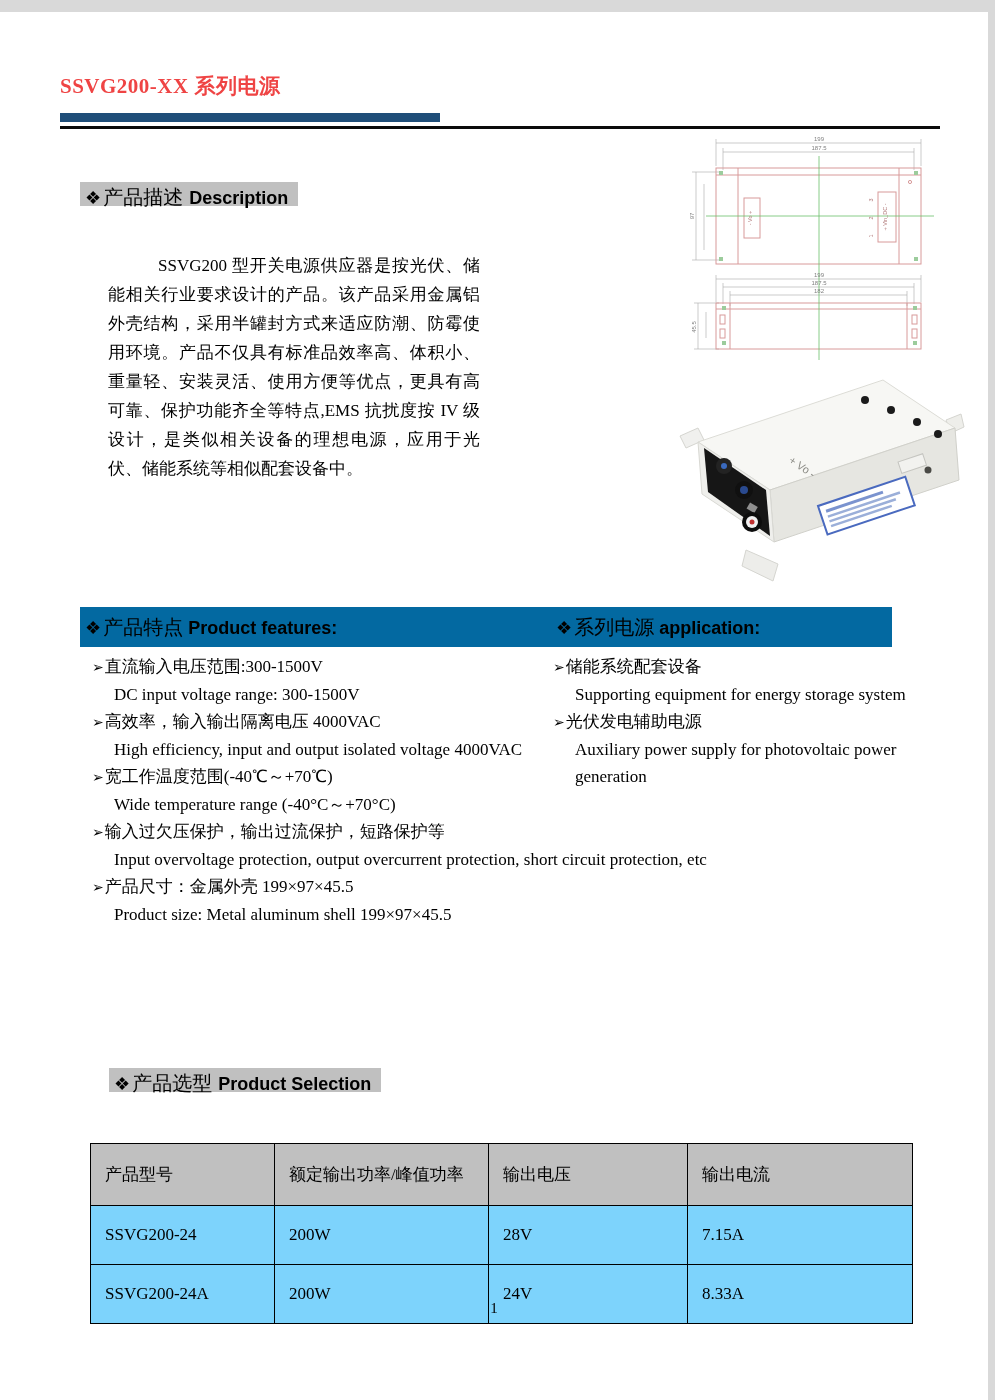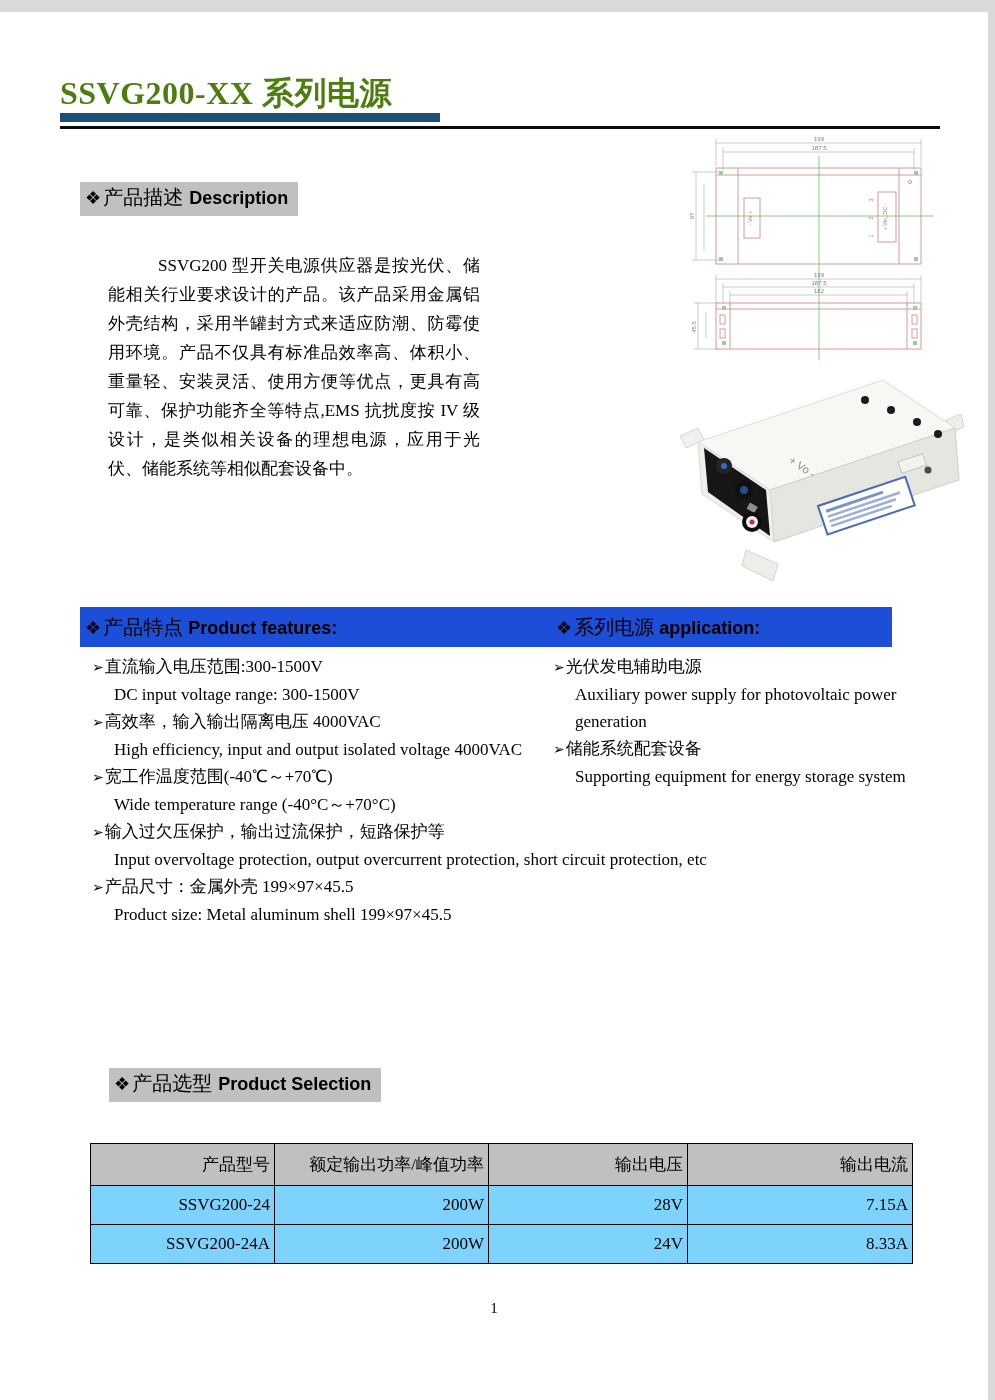--- a/index.html
+++ b/index.html
@@ -5,66 +5,66 @@
   html,body { margin:0; padding:0; background:#ffffff; }
   .page {
     position:relative; width:995px; height:1400px; background:#ffffff;
     font-family:"Liberation Serif", serif; color:#000; overflow:hidden;
   }
   .strip-top { position:absolute; left:0; top:0; width:995px; height:12px; background:#d9d9d9; }
   .strip-right { position:absolute; left:988px; top:0; width:7px; height:1400px; background:#d9d9d9; }
 
   .title {
     position:absolute; left:60px; top:72px; margin:0;
-    font-family:"Liberation Serif", serif; font-weight:bold; font-size:32px;
-    color:#4d7c0f; letter-spacing:0.5px; white-space:nowrap;
+    font-family:"Liberation Serif", serif; font-weight:bold; font-size:21px;
+    color:#ef4444; letter-spacing:0.5px; white-space:nowrap;
   }
   .title-bar { position:absolute; left:60px; top:113px; width:380px; height:9px; background:#1f4e79; }
   .rule { position:absolute; left:60px; top:126px; width:880px; height:3px; background:#0a0a0a; }
 
   .sec-head {
-    position:absolute; background:#c0c0c0; height:34px; line-height:30px;
+    position:absolute; background:#c0c0c0; height:24px; line-height:30px;
     padding:0 10px 0 5px; white-space:nowrap;
   }
   .sec-head .bullet { font-size:18px; margin-right:2px; }
   .sec-head .zh { font-family:"Liberation Serif", serif; font-size:20px; }
   .sec-head .en { font-family:"Liberation Sans", sans-serif; font-weight:bold; font-size:18px; margin-left:6px; }
 
   .desc-head { left:80px; top:182px; }
   .desc-body {
     position:absolute; left:95px; top:238px; width:372px; margin:13px;
     font-size:17px; line-height:29px; text-align:justify; text-indent:50px;
   }
 
   .drawing { position:absolute; left:686px; top:132px; }
   .photo { position:absolute; left:640px; top:378px; }
 
-  .feat-bar { position:absolute; left:80px; top:607px; width:812px; height:40px; background:#1d4ed8; }
+  .feat-bar { position:absolute; left:80px; top:607px; width:812px; height:40px; background:#0369a1; }
   .feat-bar .head-group { position:absolute; top:0; height:40px; line-height:40px; white-space:nowrap; }
   .feat-bar .head-group .bullet { font-size:18px; margin-right:2px; }
   .feat-bar .head-group .zh { font-size:20px; }
   .feat-bar .head-group .en { font-family:"Liberation Sans", sans-serif; font-weight:bold; font-size:18px; margin-left:5px; }
   .head-features { left:5px; }
   .head-application { left:476px; }
 
   .features { position:absolute; left:92px; top:653px; width:802px; }
   .application { position:absolute; left:553px; top:653px; width:360px; }
   .li-zh { font-size:17px; line-height:27px; }
   .li-zh .arrow { font-size:14px; margin-right:1px; }
   .li-en { font-size:17px; line-height:27px; padding-left:22px; }
 
   .sel-head { left:80px; top:1068px;margin-left:29px; }
 
   .sel-table {
     position:absolute; left:90px; top:1143px; width:822px;
     border-collapse:collapse; table-layout:fixed;
   }
   .sel-table th, .sel-table td {
-    border:1.5px solid #000; text-align:right; vertical-align:middle;
-    font-size:17px; font-weight:normal; padding:4px;
+    border:1.5px solid #000; text-align:left; vertical-align:middle;
+    font-size:17px; font-weight:normal; padding:14px;
   }
   .sel-table th { background:#c0c0c0; height:33px; }
   .sel-table td { height:30px; background:#7dd3fc; }
   .col-model { width:184px; } .col-power { width:214px; } .col-volt { width:199px; } .col-curr { width:225px; }
 
   .page-num { position:absolute; left:0; top:1300px; width:988px; text-align:center; font-size:15px; }
 </style>
 </head>
 <body>
 
@@ -232,26 +232,26 @@
       <div class="li-en">Input overvoltage protection, output overcurrent protection, short circuit protection, etc</div>
     </div>
     <div class="feat-item">
       <div class="li-zh"><span class="arrow">➢</span><span>产品尺寸：金属外壳 199×97×45.5</span></div>
       <div class="li-en">Product size: Metal aluminum shell 199×97×45.5</div>
     </div>
   </div>
 
   <div class="application">
     <div class="app-item">
+      <div class="li-zh"><span class="arrow">➢</span><span>储能系统配套设备</span></div>
+      <div class="li-en">Supporting equipment for energy storage system</div>
+    </div>
+    <div class="app-item">
       <div class="li-zh"><span class="arrow">➢</span><span>光伏发电辅助电源</span></div>
       <div class="li-en">Auxiliary power supply for photovoltaic power generation</div>
-    </div>
-    <div class="app-item">
-      <div class="li-zh"><span class="arrow">➢</span><span>储能系统配套设备</span></div>
-      <div class="li-en">Supporting equipment for energy storage system</div>
     </div>
   </div>
 
   <div class="sec-head sel-head">
     <span class="bullet">❖</span><span class="zh">产品选型</span><span class="en">Product Selection</span>
   </div>
 
   <table class="sel-table">
     <colgroup>
       <col class="col-model">

